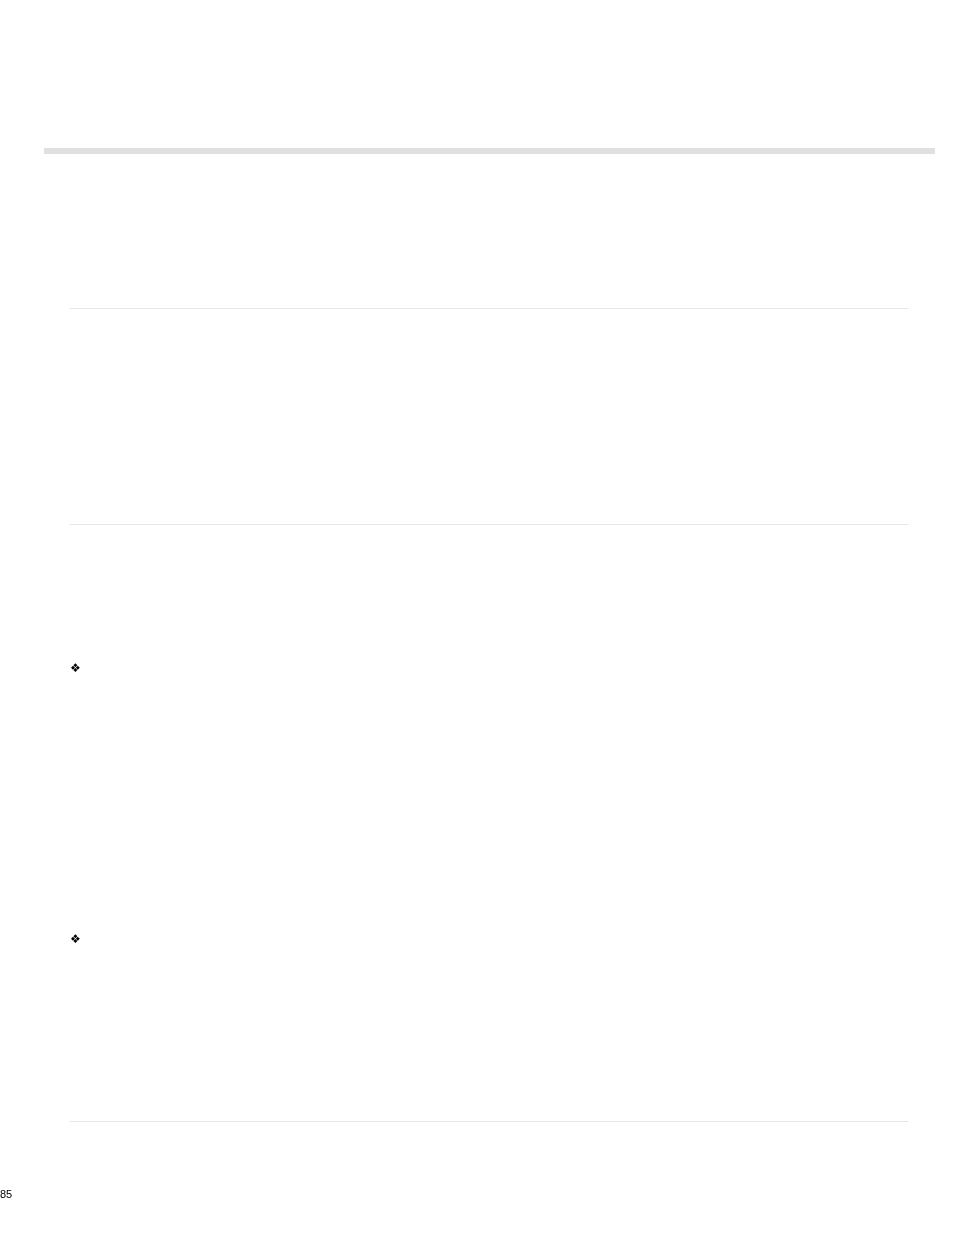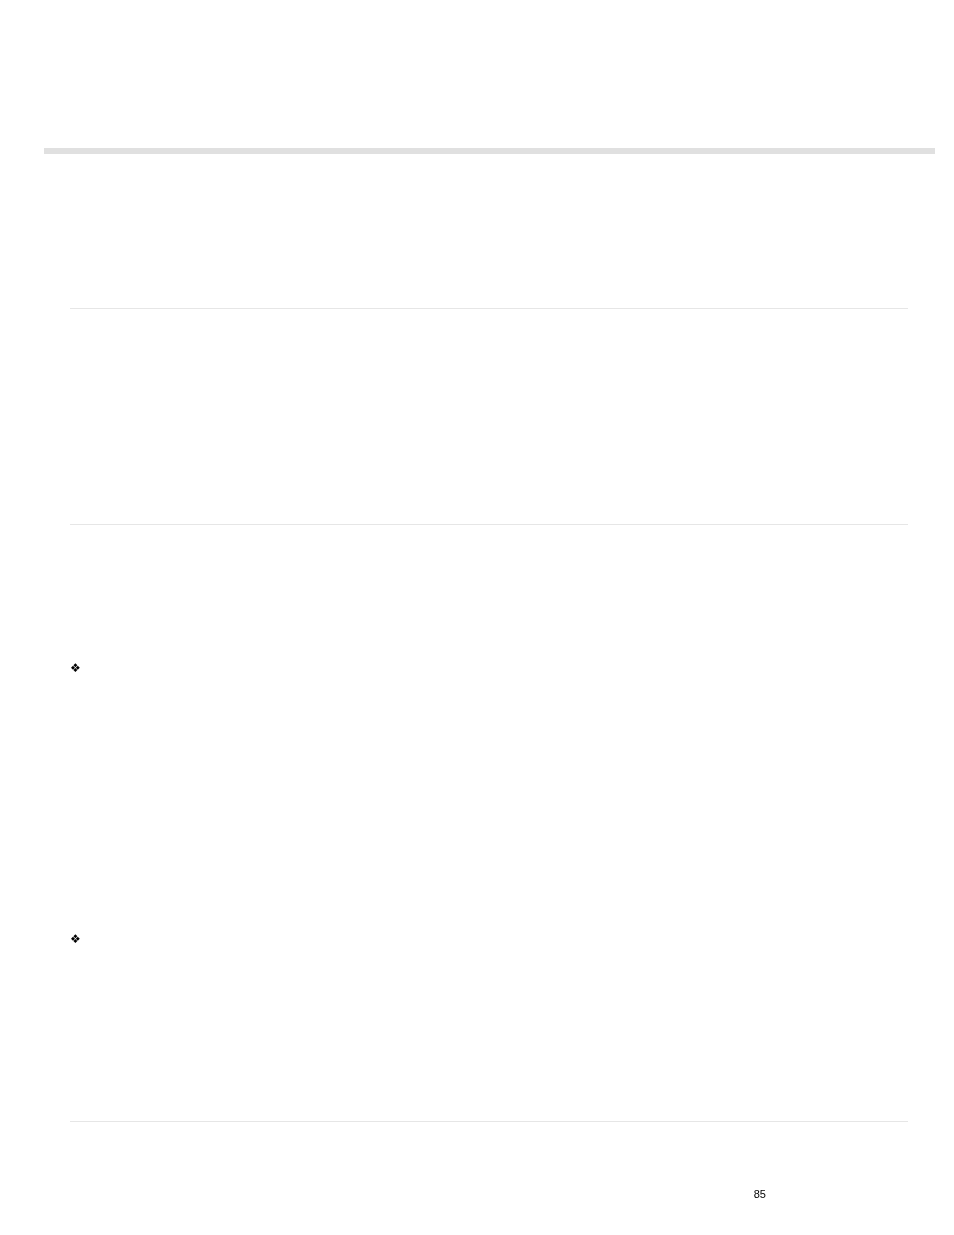--- a/index.html
+++ b/index.html
@@ -31,24 +31,24 @@
   .bullet {
     position: absolute;
     font-size: 12px;
     line-height: 12px;
     color: #000;
   }
   .b1 { left: 70px; top: 662px; }
   .b2 { left: 70px; top: 933px; }
   .page-number {
     position: absolute;
-    left: 8px;
+    left: 0;
     width: 758px;
     top: 1188px;
-    text-align: right;
+    text-align: left;
     font-size: 11px;
     color: #000;
   }
 </style>
 </head>
 <body>
 
 <div class="thick-rule"></div>
 
 <div class="thin-rule r1"></div>

